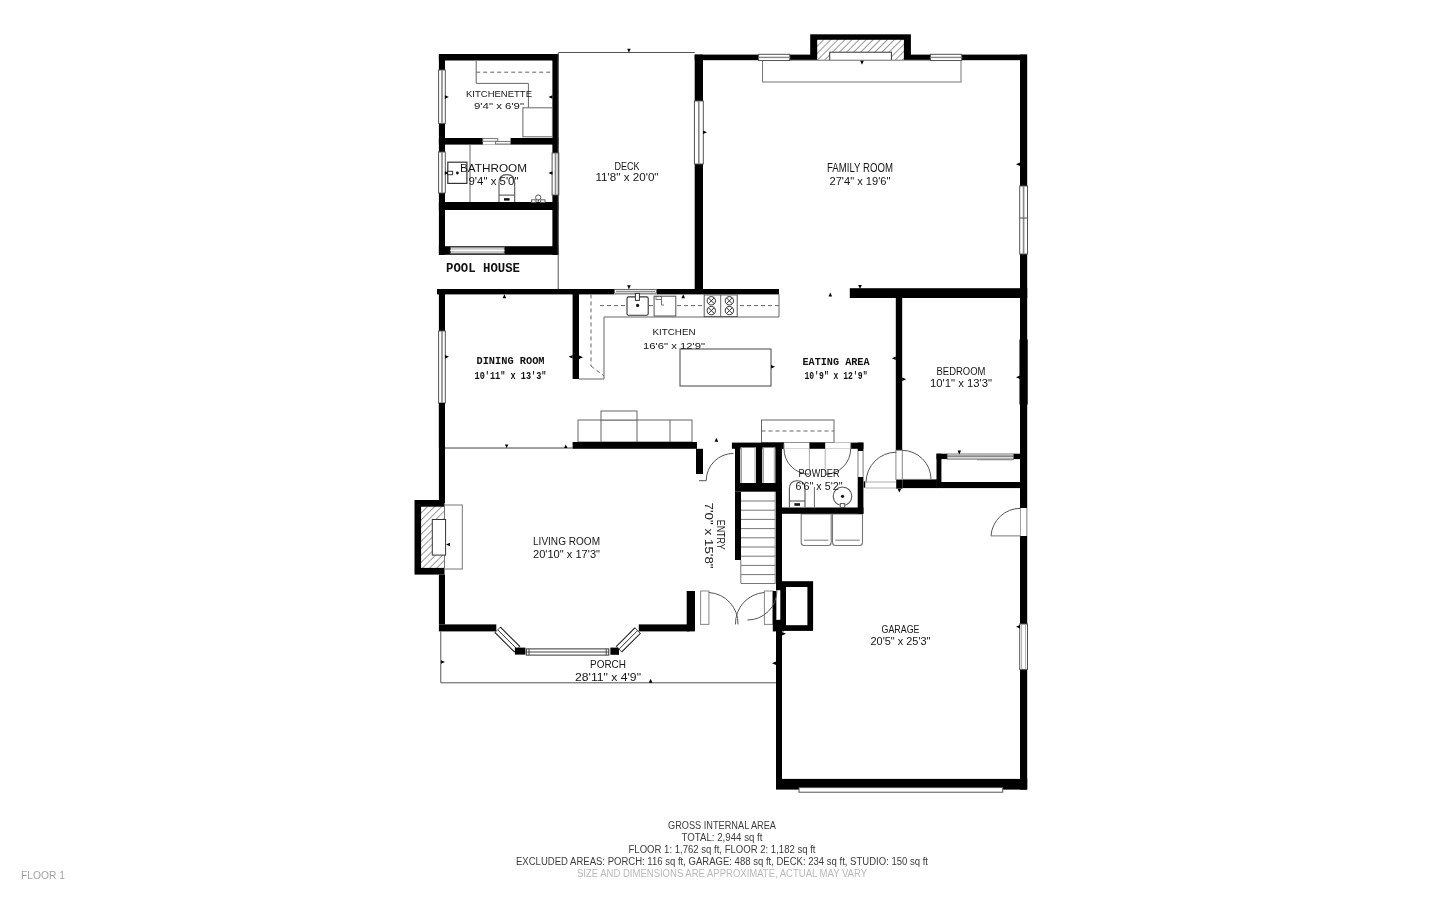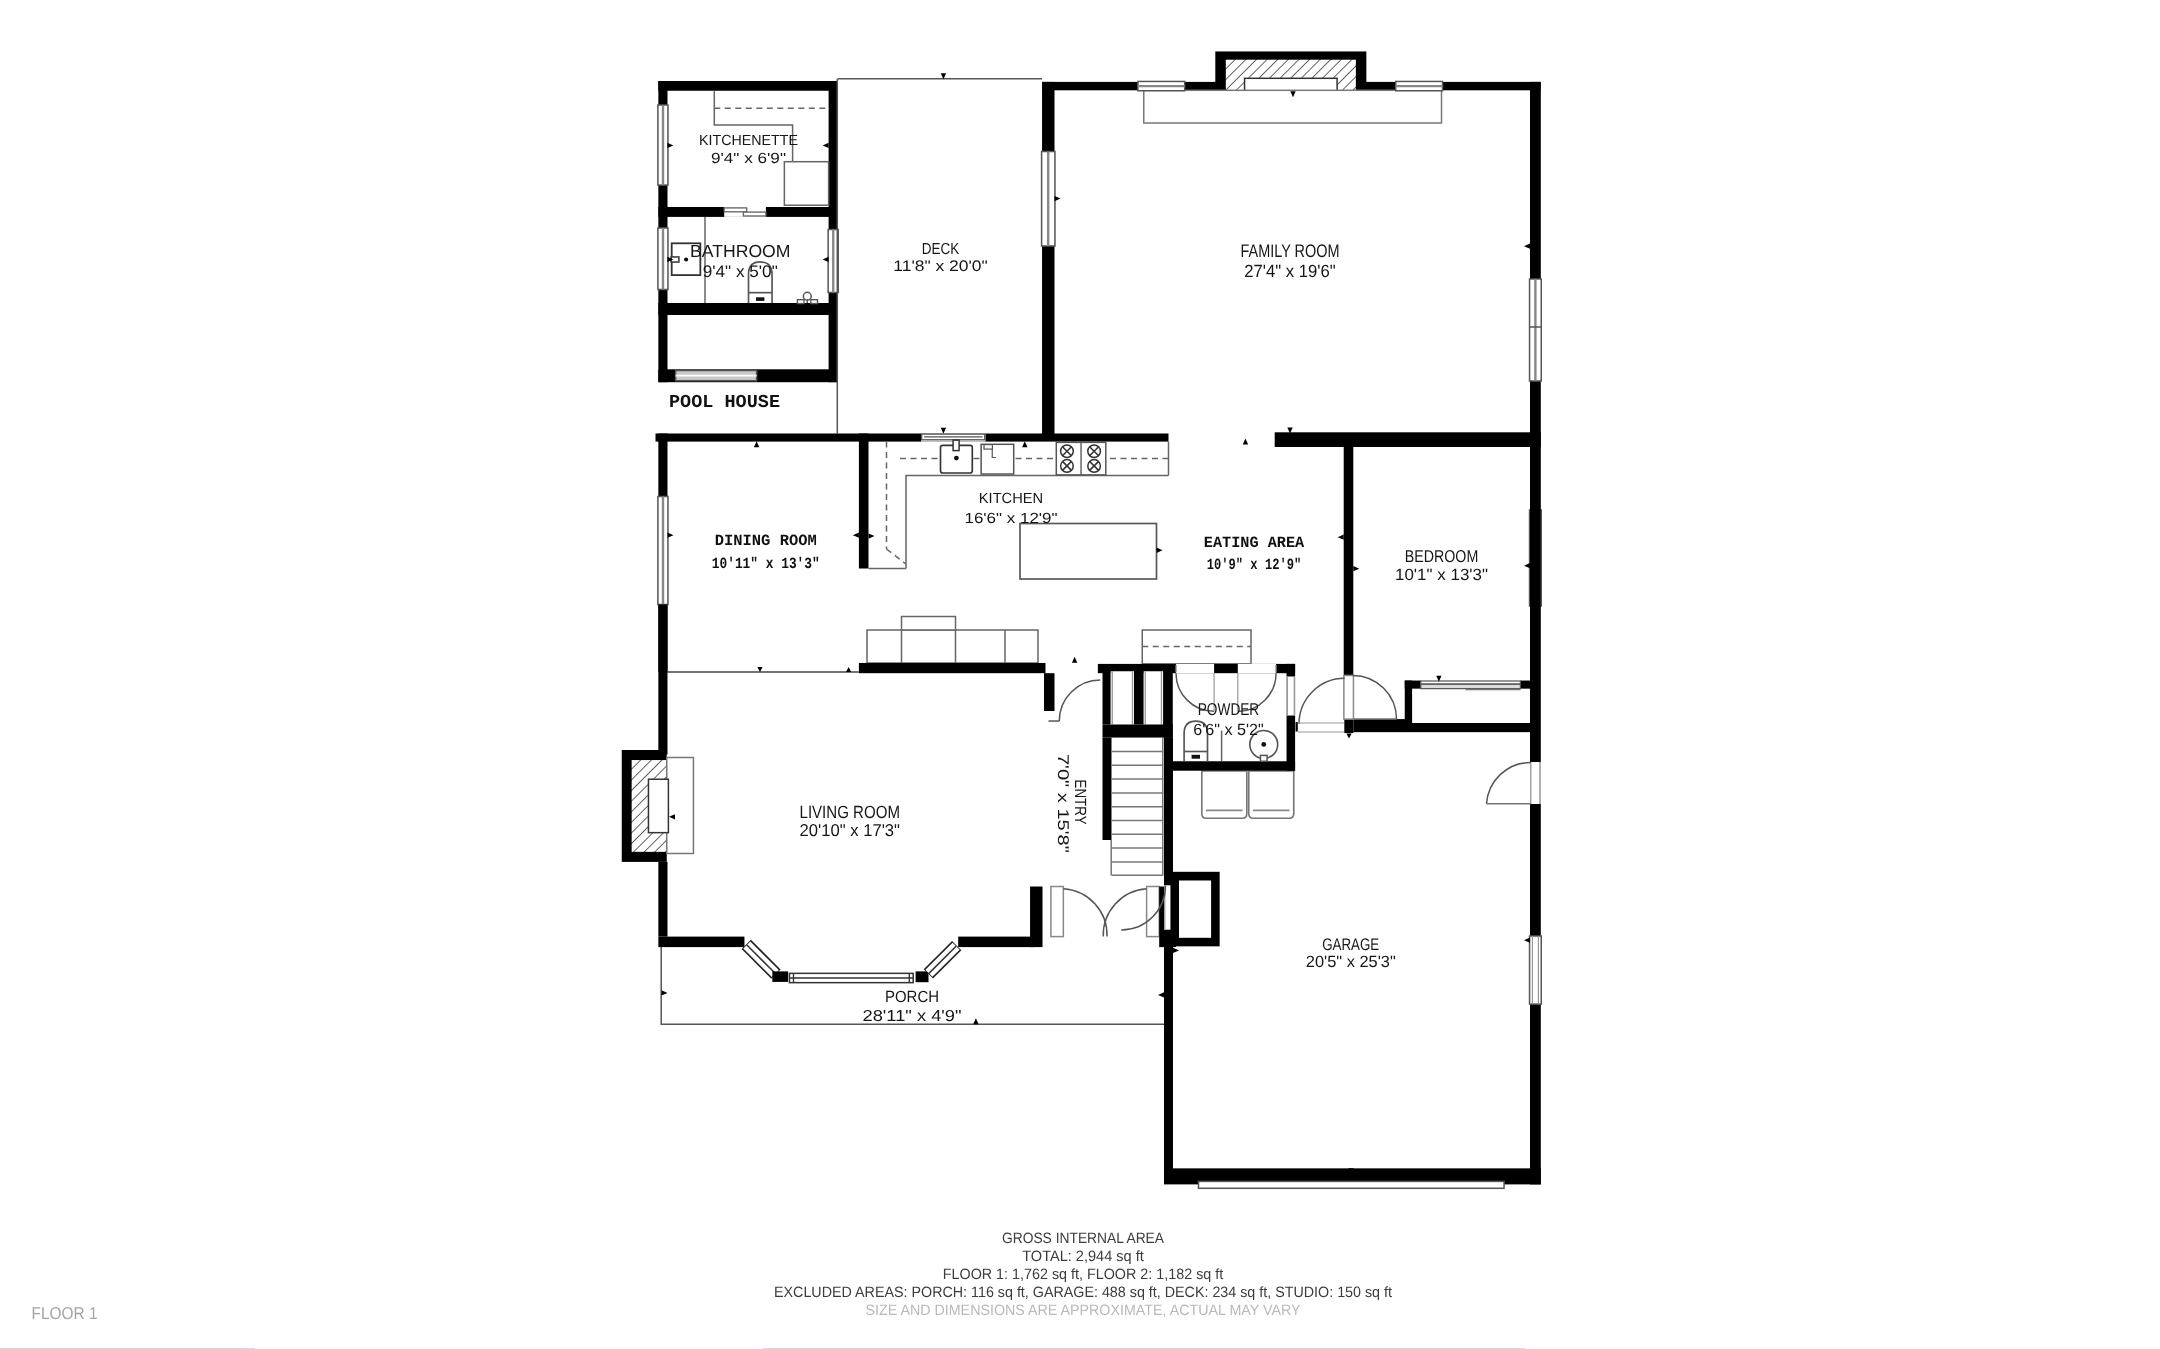--- a/index.html
+++ b/index.html
@@ -1,17 +1,17 @@
 <!DOCTYPE html>
 <html><head>
 <meta charset="utf-8">
 <title>Floor Plan</title>
 <style>
   html,body{margin:0;padding:0;background:#ffffff;}
-  .wrap{width:1440px;height:899px;position:relative;background:#0f766e;overflow:hidden;}
+  .wrap{width:1440px;height:899px;position:relative;background:#0ea5e9;overflow:hidden;}
   svg{display:block;}
   .rs{font-family:"Liberation Sans",sans-serif;fill:#161616;}
   .rm{font-family:"Liberation Mono",monospace;fill:#111111;}
 </style>
 </head>
 <body>
 <div class="wrap">
 <svg width="1440" height="899" viewBox="0 0 1440 899">
 <defs>
 <pattern id="hatch" patternUnits="userSpaceOnUse" width="5" height="5" patternTransform="rotate(45)">

